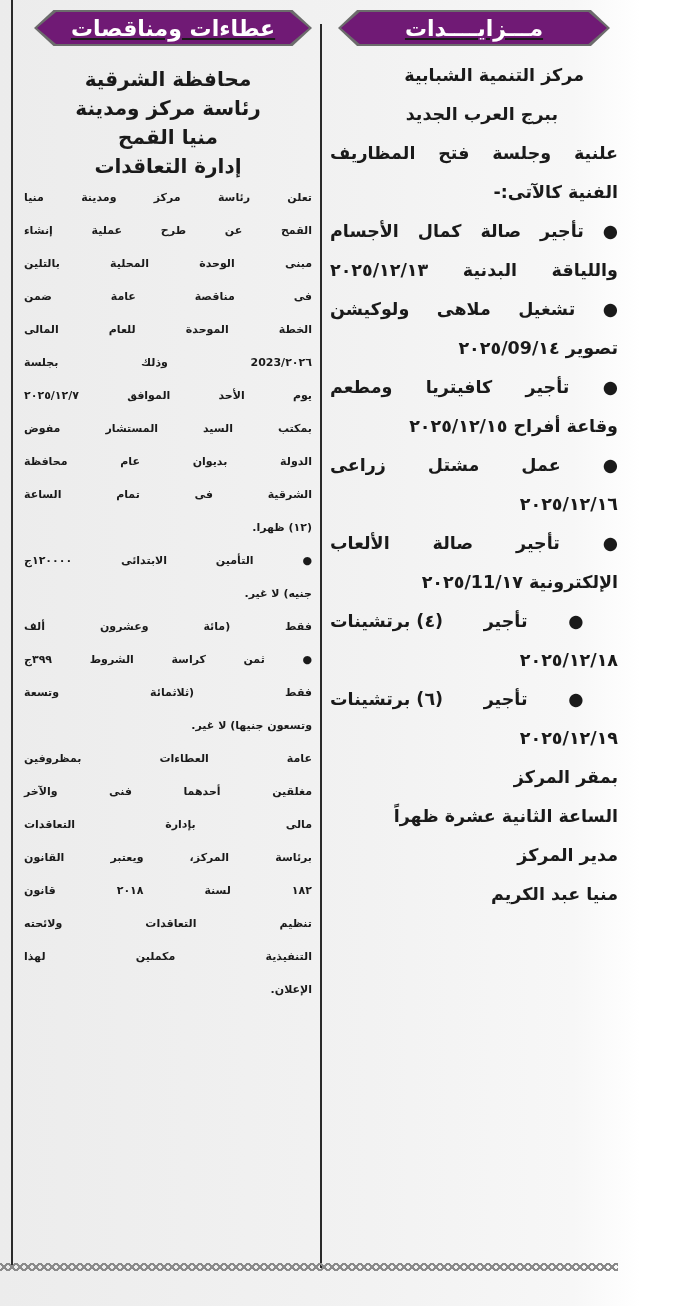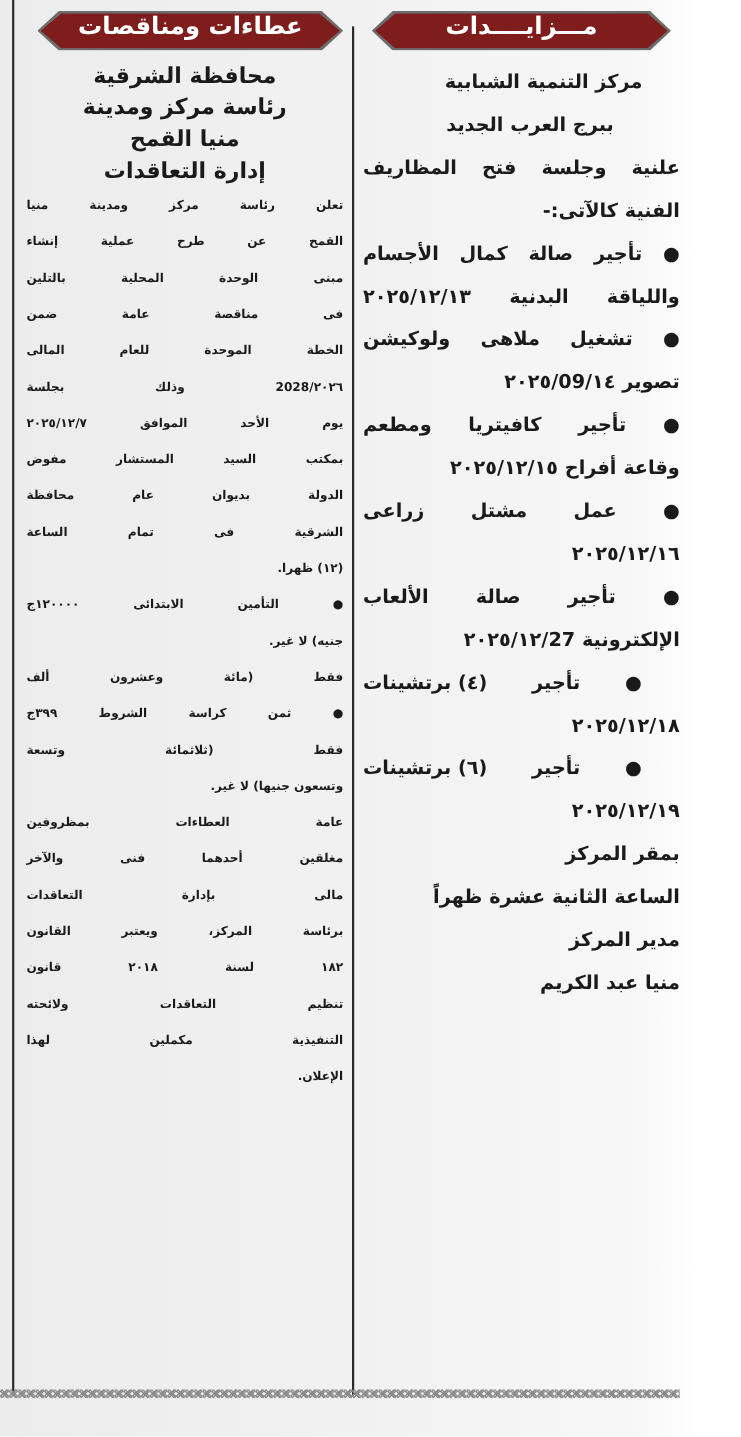--- a/index.html
+++ b/index.html
@@ -67,43 +67,44 @@
   .banner {
     position: relative;
     height: 36px;
     margin-top: 10px;
     background: #6c6c6c;
     clip-path: polygon(7% 0, 93% 0, 100% 50%, 93% 100%, 7% 100%, 0 50%);
   }
   .banner-inner {
     position: absolute;
     inset: 2px 3px;
-    background: #7f1d1d;
+    background: #701a75;
     clip-path: polygon(7% 0, 93% 0, 100% 50%, 93% 100%, 7% 100%, 0 50%);
     display: flex;
-    align-items: flex-start;
+    align-items: center;
     justify-content: center;
+    text-decoration: underline;
   }
   .banner-text {
     color: #ffffff;
     font-family: "DejaVu Sans", sans-serif;
     font-weight: bold;
     font-size: 22px;
     letter-spacing: 0;
   }
   .banner-left { width: 278px; margin-right: 0; margin-left: 6px; }
   .banner-right { width: 272px; margin-right: 8px; margin-left: 0; }
   .banner-right .banner-text { letter-spacing: 6px; }
 
   .heading-block {
     text-align: center;
     font-weight: bold;
     font-size: 20px;
     line-height: 29px;
-    margin-top: 8px;
+    margin-top: 19px;
   }
   .heading-block div { white-space: nowrap; }
 
   .body-left {
     font-weight: bold;
     font-size: 11px;
     line-height: 33px;
     text-align: justify;
     text-align-last: justify;
   }
@@ -147,21 +148,21 @@
       <div class="line">● تشغيل ملاهى ولوكيشن</div>
       <div class="line short">تصوير ٢٠٢٥/09/١٤</div>
 
       <div class="line">● تأجير كافيتريا ومطعم</div>
       <div class="line short">وقاعة أفراح ٢٠٢٥/١٢/١٥</div>
 
       <div class="line">● عمل مشتل زراعى</div>
       <div class="line short">٢٠٢٥/١٢/١٦</div>
 
       <div class="line">● تأجير صالة الألعاب</div>
-      <div class="line short">الإلكترونية ٢٠٢٥/١٢/27</div>
+      <div class="line short">الإلكترونية ٢٠٢٥/11/١٧</div>
 
       <div class="line">● تأجير (٤) برتشينات</div>
       <div class="line short">٢٠٢٥/١٢/١٨</div>
 
       <div class="line">● تأجير (٦) برتشينات</div>
       <div class="line short">٢٠٢٥/١٢/١٩</div>
 
       <div class="line short">بمقر المركز</div>
       <div class="line short">الساعة الثانية عشرة ظهراً</div>
       <div class="line short">مدير المركز</div>
@@ -182,21 +183,21 @@
       <div>منيا القمح</div>
       <div>إدارة التعاقدات</div>
     </div>
 
     <div class="body-left">
       <div class="line">تعلن رئاسة مركز ومدينة منيا</div>
       <div class="line">القمح عن طرح عملية إنشاء</div>
       <div class="line">مبنى الوحدة المحلية بالتلين</div>
       <div class="line">فى مناقصة عامة ضمن</div>
       <div class="line">الخطة الموحدة للعام المالى</div>
-      <div class="line">٢٠٢٦/2028 وذلك بجلسة</div>
+      <div class="line">٢٠٢٦/2023 وذلك بجلسة</div>
       <div class="line">يوم الأحد الموافق ٢٠٢٥/١٢/٧</div>
       <div class="line">بمكتب السيد المستشار مفوض</div>
       <div class="line">الدولة بديوان عام محافظة</div>
       <div class="line">الشرقية فى تمام الساعة</div>
       <div class="line last">(١٢) ظهرا.</div>
       <div class="line">● التأمين الابتدائى ١٢٠٠٠٠ج</div>
       <div class="line last">جنيه) لا غير.</div>
       <div class="line">فقط (مائة وعشرون ألف</div>
       <div class="line">● ثمن كراسة الشروط ٣٩٩ج</div>
       <div class="line">فقط (ثلاثمائة وتسعة</div>

